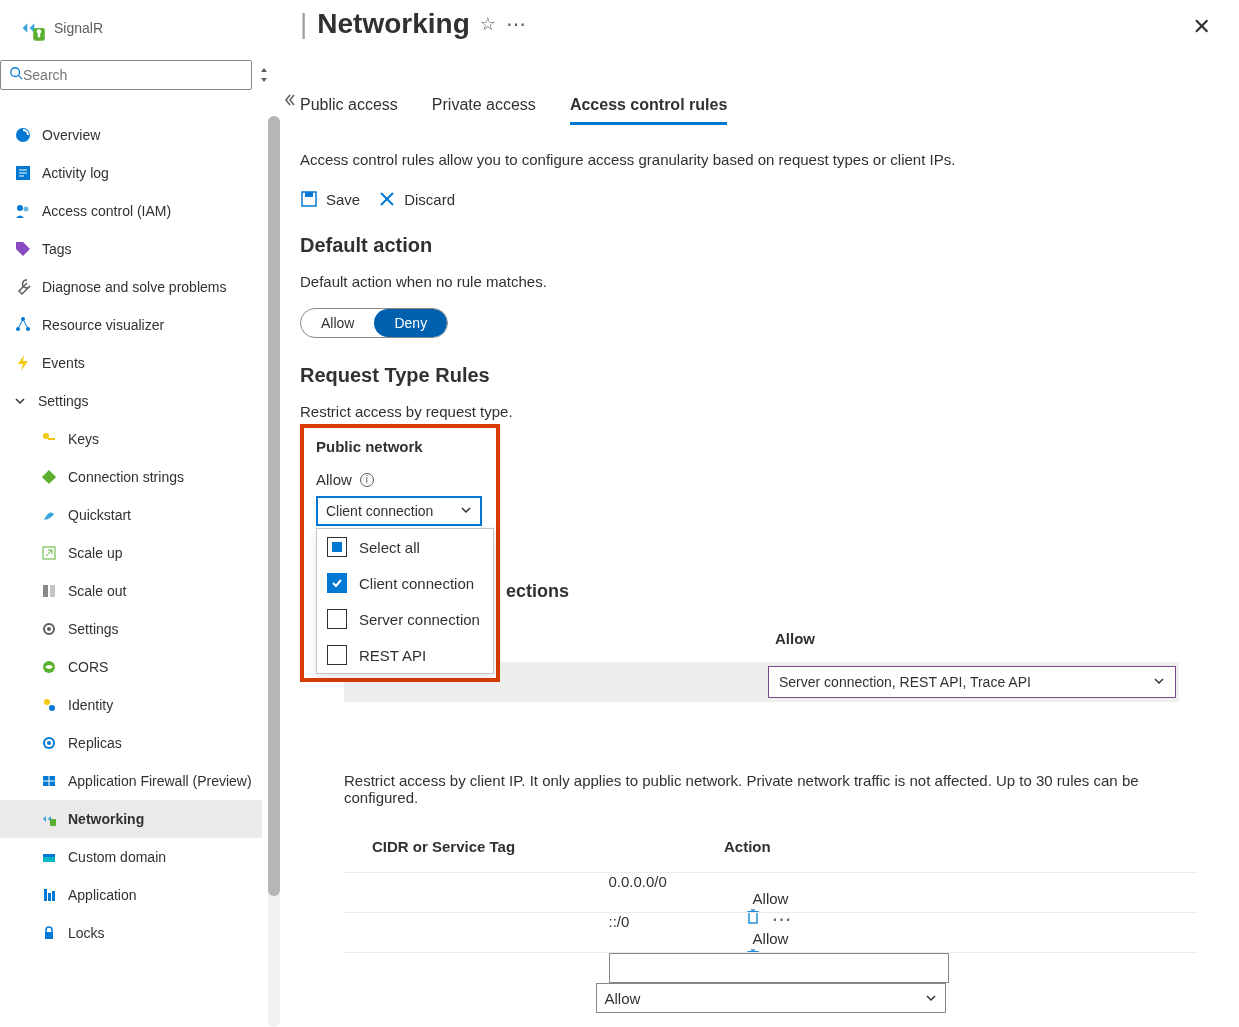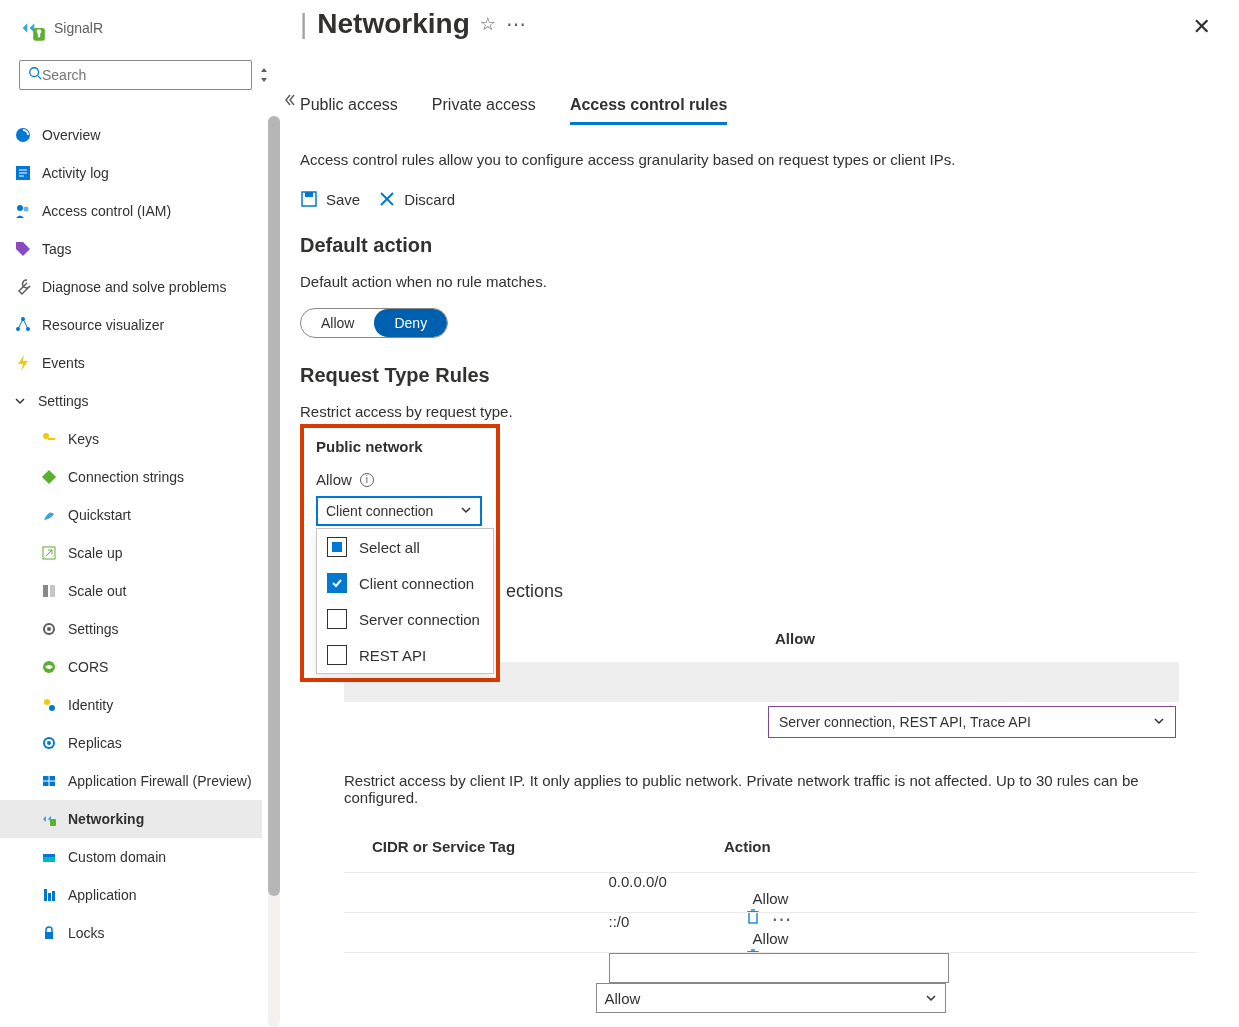--- a/index.html
+++ b/index.html
@@ -3,21 +3,21 @@
 <meta charset="utf-8">
 <style>
   * { box-sizing: border-box; margin: 0; padding: 0; font-family: "Segoe UI", Arial, sans-serif; }
   body { width: 1239px; height: 1027px; background: #fff; color: #323130; overflow: hidden; position: relative; }
 
   
   .left-col { position: absolute; left: 0; top: 0; width: 280px; height: 1027px; }
   .brand { display: flex; align-items: center; gap: 8px; padding: 14px 12px 18px 18px; }
   .brand-icon { width: 28px; height: 28px; }
   .brand-name { font-size: 14px; color: #605e5c; }
-  .search-row { display: flex; align-items: center; gap: 6px; padding: 0 8px 8px 0; margin-left: 19px; }
+  .search-row { display: flex; align-items: center; gap: 6px; padding: 0 8px 8px 0; }
   .search-box { flex: 1; display: flex; align-items: center; border: 1px solid #8a8886; border-radius: 2px; height: 30px; padding: 0 8px; }
   .search-box input { border: none; outline: none; flex: 1; font-size: 14px; color: #605e5c; }
   .expand-btn { width: 14px; height: 14px; color: #605e5c; }
   .sidebar-scroll { position: absolute; top: 116px; bottom: 0; left: 0; right: 0; display: flex; justify-content: flex-end; }
   .sidebar-track { width: 12px; background: #f3f2f1; border-radius: 6px; margin-left: 4px; }
   .sidebar-thumb { width: 12px; background: #b6b6b6; border-radius: 6px; height: 780px; margin-top: 0; }
   .sidebar-list { flex: 1; padding-right: 2px; }
   .nav-item { display: flex; align-items: center; height: 38px; padding: 0 10px 0 14px; gap: 10px; font-size: 14px; color: #323130; cursor: pointer; }
   .nav-item.sub { padding-left: 40px; }
   .nav-item .ic { width: 18px; height: 18px; display: inline-flex; align-items: center; justify-content: center; }
@@ -58,22 +58,22 @@
   .allow-row { display: flex; align-items: center; gap: 8px; margin-top: 16px; font-size: 15px; }
   .info-ic { width: 14px; height: 14px; border: 1px solid #605e5c; border-radius: 50%; display: inline-flex; align-items: center; justify-content: center; font-size: 10px; color: #605e5c; }
   .combo { margin-top: 8px; border: 2px solid #0078d4; height: 30px; display: flex; align-items: center; justify-content: space-between; padding: 0 8px; font-size: 14px; cursor: pointer; width: 166px; background:#fff;}
   .combo-dd { margin-top: 2px; border: 1px solid #c8c6c4; background: #fff; width: 178px; box-shadow: 0 4px 10px rgba(0,0,0,0.1); position: relative; z-index: 10; }
   .dd-opt { display: flex; align-items: center; gap: 12px; padding: 8px 10px; font-size: 15px; cursor: pointer; }
   .cb { width: 20px; height: 20px; border: 1px solid #323130; display: inline-flex; align-items: center; justify-content: center; }
   .cb.indet::after { content:""; width:10px; height:10px; background:#0078d4; }
   .cb.checked { background:#0078d4; border-color:#0078d4; color:#fff; }
   .allow-col-label { position:absolute; left:775px; top:630px; font-weight:600; font-size:15px; }
   .allow-combo-row { position:absolute; left:344px; top:662px; right:60px; height:40px; background:#eeeeee; display:flex; align-items:center; }
-  .allow-combo { position:absolute; left:768px; top:666px; width:408px; height:32px; border:1px solid #7d4a8d; background:#fff; display:flex; align-items:center; justify-content:space-between; padding:0 10px; font-size:14px;margin-top:40px; }
-  .ections { position:absolute; left:506px; top:581px; font-weight:400; font-size:18px; }
+  .allow-combo { position:absolute; left:768px; top:666px; width:408px; height:32px; border:1px solid #7d4a8d; background:#fff; display:flex; align-items:center; justify-content:space-between; padding:0 10px; font-size:14px; }
+  .ections { position:absolute; left:506px; top:581px; font-weight:700; font-size:18px; }
 
   .iprules-desc { position:absolute; left:344px; top:772px; right:60px; font-size:15px; }
   .iptable-head { position:absolute; left:344px; top:838px; right:60px; display:flex; font-weight:600; font-size:15px; }
   .iptable-head .c1 { width:380px; padding-left:28px; }
   .iptable-head .c2 { flex:1; }
   .iprow { position:absolute; left:344px; right:42px; height:40px; display:flex; align-items:center; font-size:15px; border-top:1px solid #edebe9;flex-direction:column; }
   .iprow .c1 { width:380px; padding-left:28px; }
   .iprow .c2 { flex:1; }
   .iprow .acts { display:flex; gap:10px; padding-right:4px; }
   .trash { color:#0078d4; }

